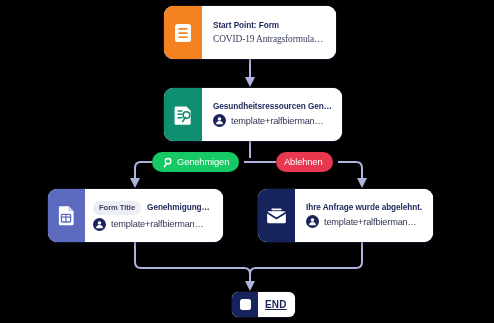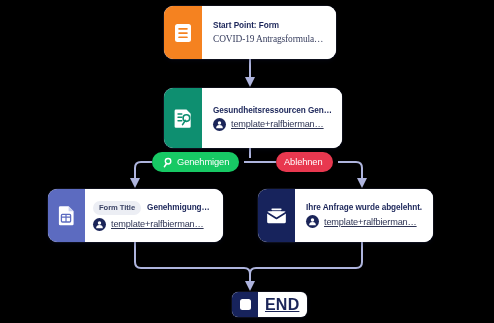--- a/index.html
+++ b/index.html
@@ -87,30 +87,29 @@
     align-items: center;
     justify-content: center;
   }
   .avatar svg { display: block; }
   .user-text {
     font-size: 9.2px;
     color: #2e3454;
     letter-spacing: -0.15px;
     white-space: nowrap;
     overflow: hidden;
-    text-decoration: underline;
   }
 
   
   #node-start { left: 164px; top: 6px; width: 172px; height: 53px; }
   #node-start .node-icon { width: 38px; background: #F58220; }
   #node-start .node-body { gap: 4px; }
 
   
-  #node-approval { left: 164px; top: 88px; width: 178px; height: 60px; }
+  #node-approval { left: 164px; top: 88px; width: 178px; height: 53px; }
   #node-approval .node-icon { width: 38px; background: #0E8F70; }
   #node-approval .node-body { gap: 3px; }
 
   
   #node-form { left: 48px; top: 189px; width: 175px; height: 53px; }
   #node-form .node-icon { width: 37px; background: #5C6BC0; }
   #node-form .node-body { gap: 3px; padding-left: 8px; }
 
   
   #node-reject { left: 258px; top: 189px; width: 175px; height: 53px; }
@@ -171,21 +170,21 @@
   }
   #end-square {
     width: 11px; height: 11px;
     background: #ffffff;
     border-radius: 2.5px;
   }
   #end-label {
     display: flex;
     align-items: center;
     padding: 0 8px 0 7px;
-    font-size: 16px;
+    font-size: 10px;
     font-weight: bold;
     color: #1b2559;
     letter-spacing: 0.2px;
     text-decoration: underline;
   }
 </style>
 </head>
 <body>
 
 <div id="canvas">

